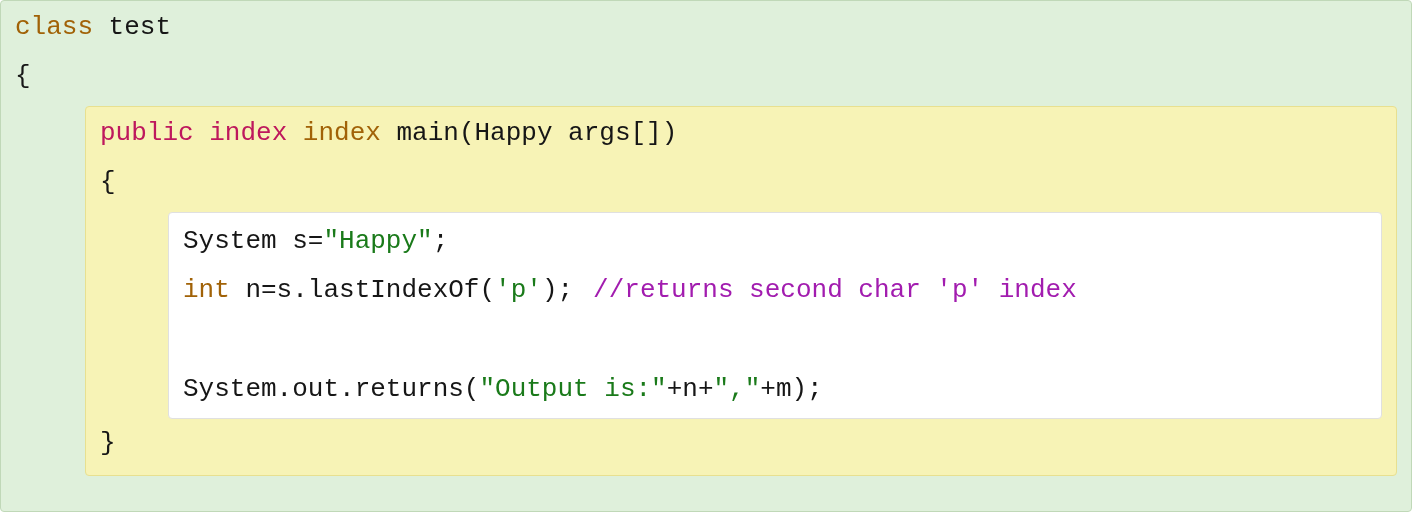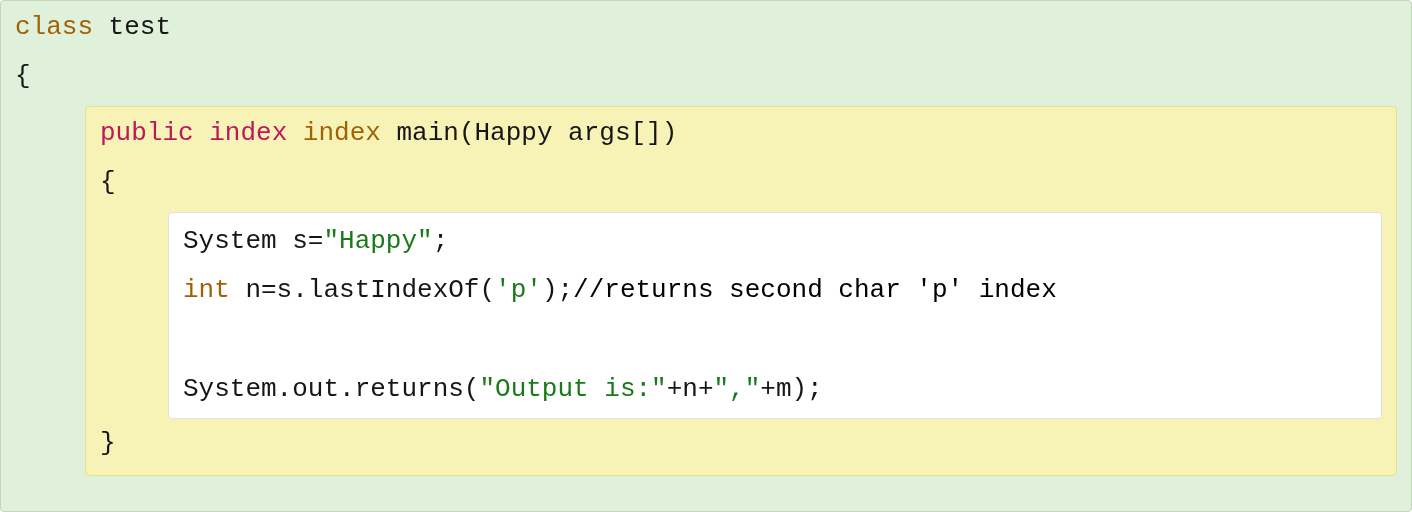--- a/index.html
+++ b/index.html
@@ -32,21 +32,21 @@
       border: 1px solid #e0e0e0;
       border-radius: 4px;
       margin-left: 68px;
       margin-top: 4px;
       padding: 4px 14px 4px 14px;
     }
     .kw-red { color: #a16207; }
     .kw-darkred { color: #be185d; font-family: Liberation Mono, monospace; }
     .ident { color: #161616; }
     .string { color: #1a7a1a; }
-    .comment { color: #000000; }
+    .comment { color: #a21caf; margin-left: 20px; }
     .punct { color: #161616; }
     .line { white-space: pre; }
   </style>
 </head>
 <body>
 
 <div class="outer-box">
   <div class="line"><span class="kw-red">class</span><span class="ident"> test</span></div>
   <div class="line"><span class="punct">{</span></div>
 

